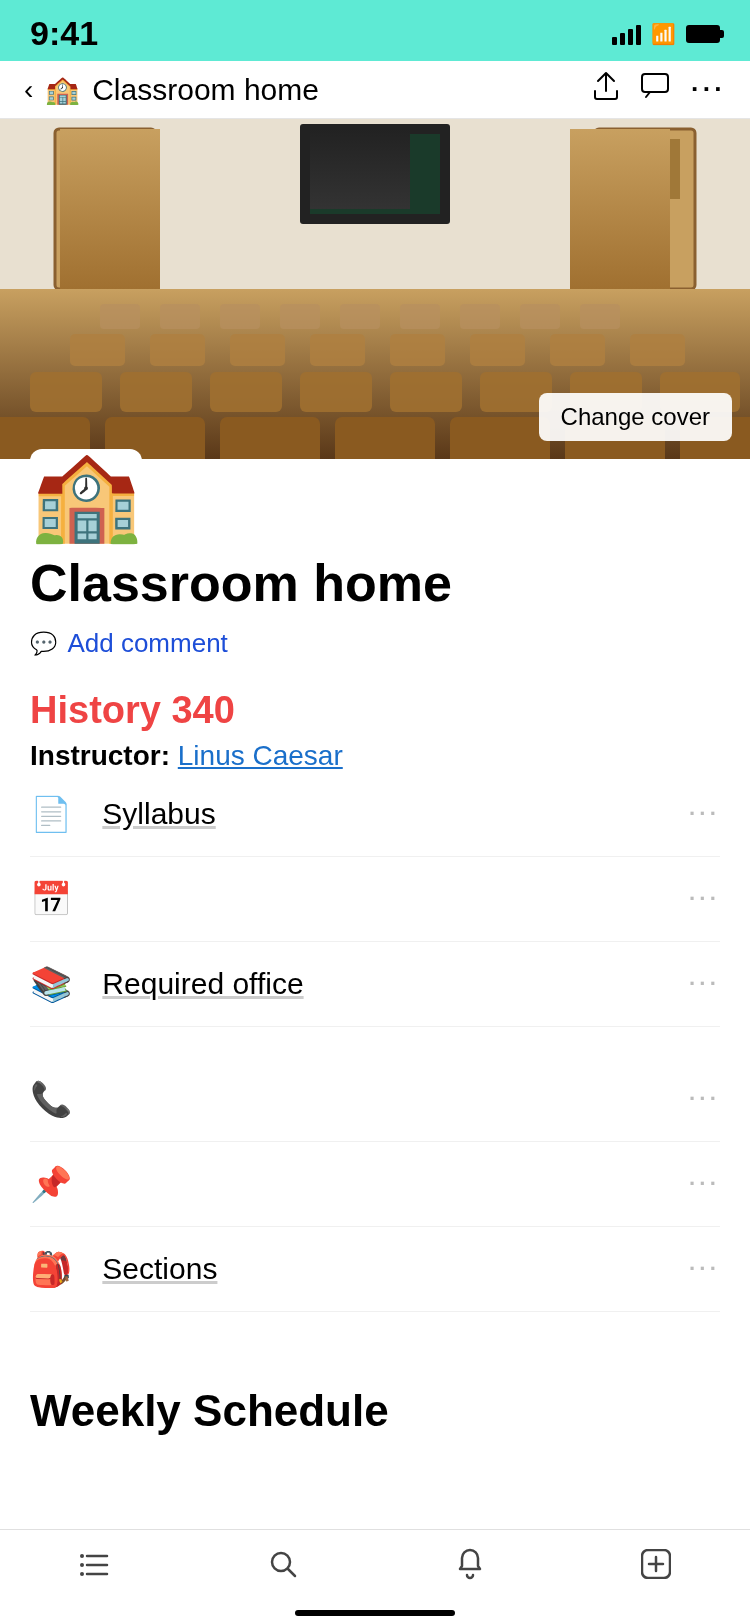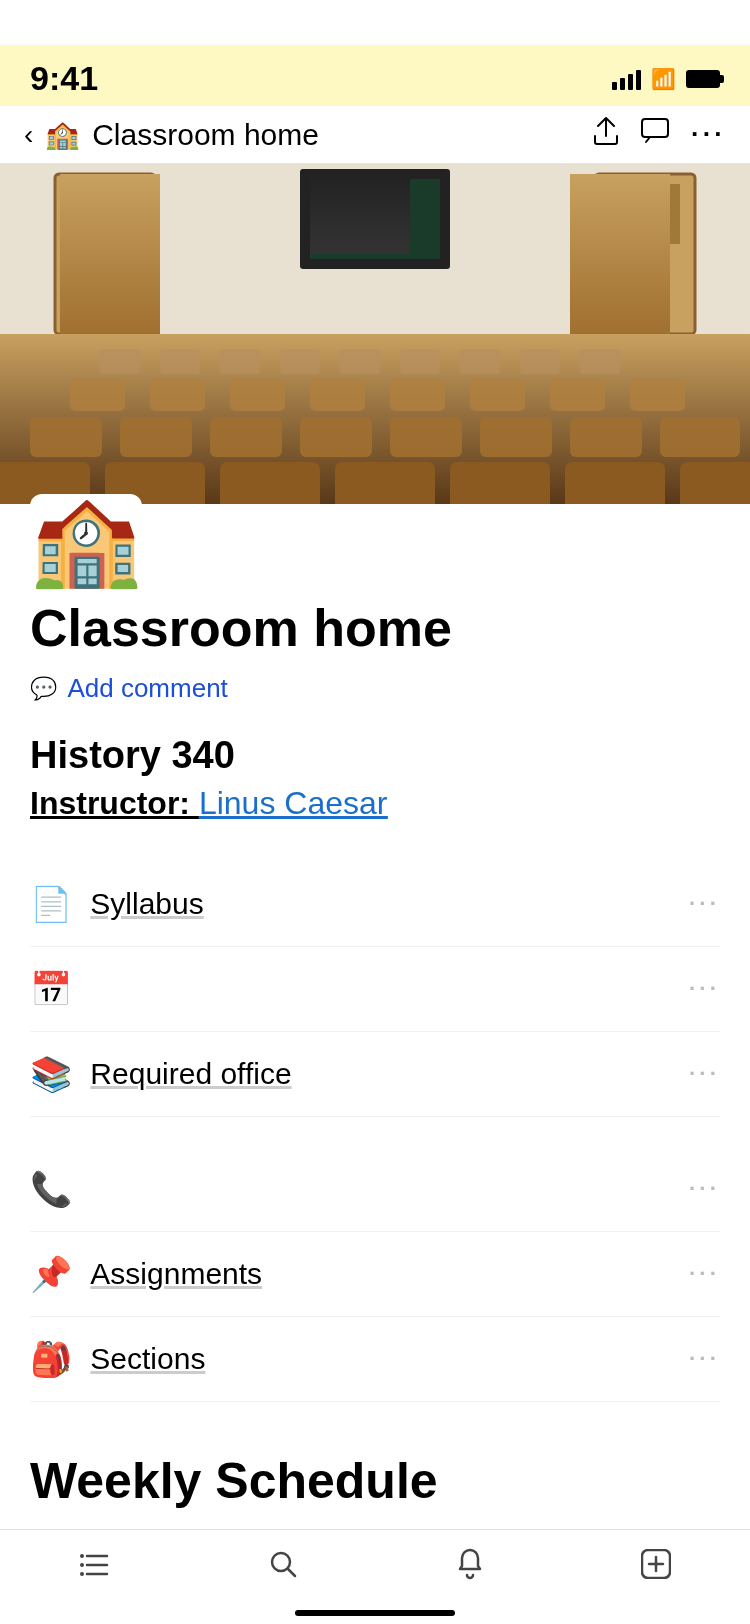--- a/index.html
+++ b/index.html
@@ -11,22 +11,21 @@
       font-family: -apple-system, BlinkMacSystemFont, 'San Francisco', 'Helvetica Neue', sans-serif;
       overflow-x: hidden;
     }
 
     
     .status-bar {
       display: flex;
       justify-content: space-between;
       align-items: center;
       padding: 14px 30px 8px 30px;
-      background: #fef9c3;
-      margin-top: 45px;
+      background: #5eead4;
     }
     .status-time {
       font-size: 34px;
       font-weight: 600;
       color: #000;
     }
     .status-icons {
       display: flex;
       align-items: center;
       gap: 10px;
@@ -214,29 +213,27 @@
     }
 
     
     .content {
       padding: 0 30px;
     }
 
     .section-title {
       font-size: 38px;
       font-weight: 800;
-      color: #000000;
+      color: #ef4444;
       margin-bottom: 8px;
     }
 
     .instructor-line {
-      font-size: 32px;
-      color: #000;
-      margin-bottom: 40px;
-      text-decoration: underline;
+      font-size: 28px;
+      color: #000;
     }
     .instructor-line strong {
       font-weight: 700;
     }
     .instructor-link {
       color: #1a6fca;
       text-decoration: underline;
     }
 
     
@@ -260,36 +257,38 @@
     }
     .item-emoji {
       font-size: 34px;
       min-width: 42px;
     }
     .item-label {
       font-size: 30px;
       color: #000;
       text-decoration: underline;
       text-decoration-color: #ccc;
+      margin-left: 12px;
     }
     .item-dots {
       color: #bbb;
       font-size: 22px;
       letter-spacing: 3px;
       font-weight: 700;
     }
 
     
     .weekly-section {
       padding: 20px 30px 0;
     }
     .weekly-title {
-      font-size: 50px;
+      font-size: 44px;
       font-weight: 800;
       color: #000;
+      margin-top: 24px;
     }
 
     
     .tab-bar {
       position: fixed;
       bottom: 0;
       left: 0;
       width: 750px;
       background: #fff;
       border-top: 1px solid #e0e0e0;
@@ -432,20 +431,21 @@
 
       <rect x="-10" y="298" width="100" height="50" rx="7" fill="#8a5a20"></rect>
       <rect x="105" y="298" width="100" height="50" rx="7" fill="#8a5a20"></rect>
       <rect x="220" y="298" width="100" height="50" rx="7" fill="#8a5a20"></rect>
       <rect x="335" y="298" width="100" height="50" rx="7" fill="#8a5a20"></rect>
       <rect x="450" y="298" width="100" height="50" rx="7" fill="#8a5a20"></rect>
       <rect x="565" y="298" width="100" height="50" rx="7" fill="#8a5a20"></rect>
       <rect x="680" y="298" width="80" height="50" rx="7" fill="#8a5a20"></rect>
     </svg>
   </div>
+  <button class="change-cover-btn">Change cover</button>
 </div>
 
 <div class="page-icon-wrapper">
   <span class="page-icon">🏫</span>
 </div>
 
 <h1 class="page-title">Classroom home</h1>
 
 <div class="add-comment">
   <span class="comment-icon">💬</span>
@@ -487,21 +487,20 @@
   <div class="list-group">
     <div class="list-item">
       <div class="list-item-left">
         <span class="item-emoji">📞</span>
       </div>
       <span class="item-dots">···</span>
     </div>
     <div class="list-item">
       <div class="list-item-left">
         <span class="item-emoji">📌</span>
-        <span class="item-label">Assignments</span>
       </div>
       <span class="item-dots">···</span>
     </div>
     <div class="list-item">
       <div class="list-item-left">
         <span class="item-emoji">🎒</span>
         <span class="item-label">Sections</span>
       </div>
       <span class="item-dots">···</span>
     </div>

